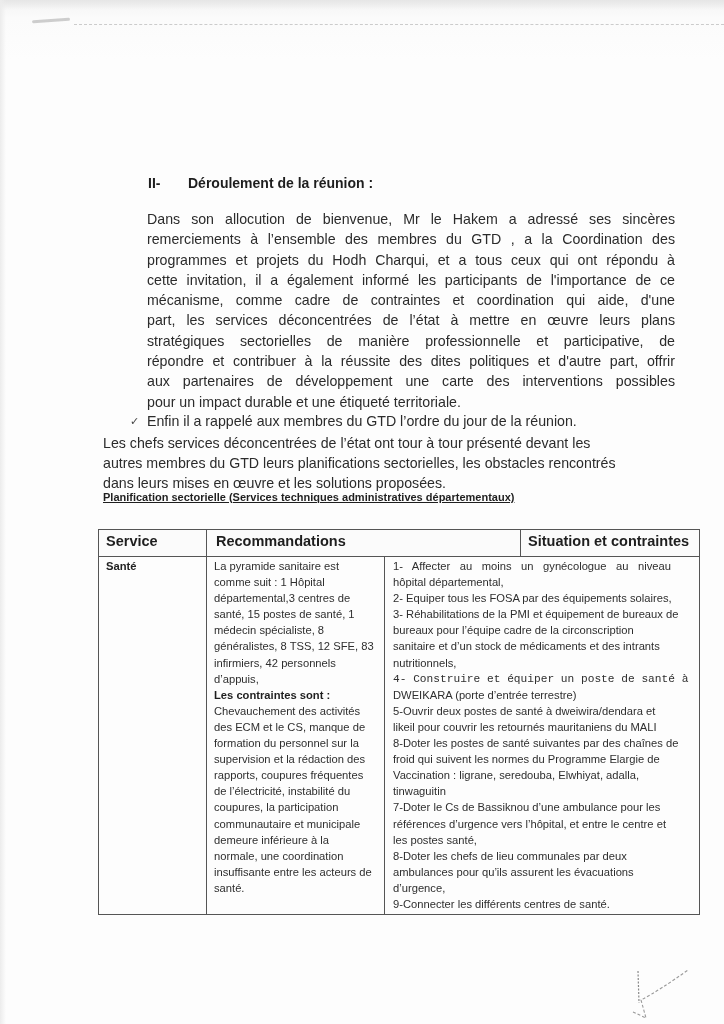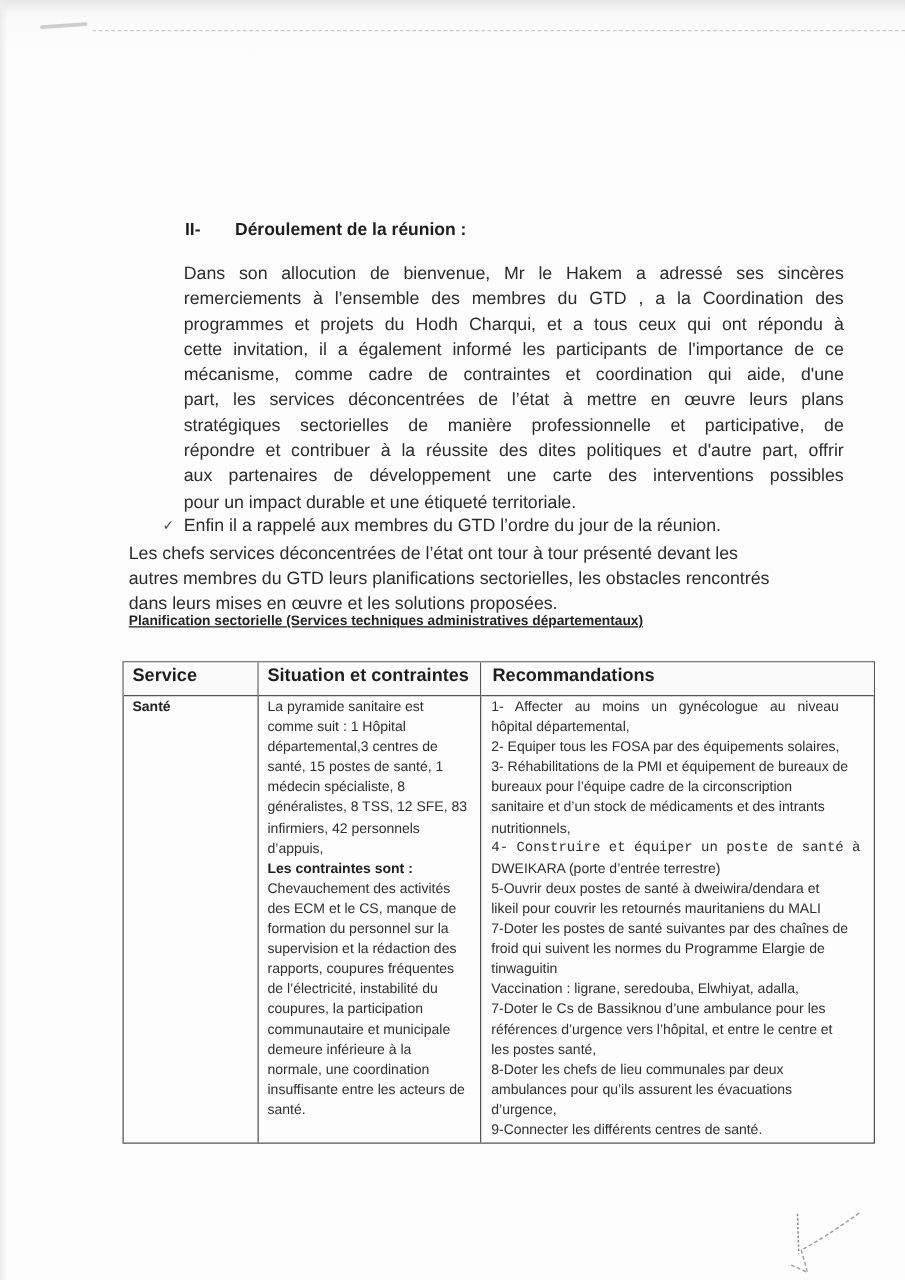--- a/index.html
+++ b/index.html
@@ -195,22 +195,22 @@
     <span class="line">Les chefs services déconcentrées de l’état ont tour à tour présenté devant les</span>
     <span class="line">autres membres du GTD leurs planifications sectorielles, les obstacles rencontrés</span>
     <span class="line">dans leurs mises en œuvre et les solutions proposées.</span>
   </div>
 
   <div class="subsection-title">Planification sectorielle (Services techniques administratives départementaux)</div>
 
   <div class="table">
     <div class="row head">
       <div class="cell col-service">Service</div>
+      <div class="cell col-reco">Recommandations</div>
       <div class="cell col-situation">Situation et contraintes</div>
-      <div class="cell col-reco">Recommandations</div>
     </div>
     <div class="row body">
       <div class="cell col-service">
         <span>Santé</span>
       </div>
       <div class="cell col-situation">
         <span class="line">La pyramide sanitaire est</span>
         <span class="line">comme suit : 1 Hôpital</span>
         <span class="line">départemental,3 centres de</span>
         <span class="line">santé, 15 postes de santé, 1</span>
@@ -237,24 +237,24 @@
         <span class="line">hôpital départemental,</span>
         <span class="line">2- Equiper tous les FOSA par des équipements solaires,</span>
         <span class="line">3- Réhabilitations de la PMI et équipement de bureaux de</span>
         <span class="line">bureaux pour l’équipe cadre de la circonscription</span>
         <span class="line">sanitaire et d’un stock de médicaments et des intrants</span>
         <span class="line">nutritionnels,</span>
         <span class="line just" style="width:246px;font-family:Liberation Mono, monospace;">4- Construire  et  équiper  un  poste de santé à</span>
         <span class="line">DWEIKARA (porte d’entrée terrestre)</span>
         <span class="line">5-Ouvrir deux postes de santé à dweiwira/dendara et</span>
         <span class="line">likeil pour couvrir les retournés mauritaniens du MALI</span>
-        <span class="line">7-Doter les postes de santé suivantes par des chaînes de</span>
+        <span class="line">8-Doter les postes de santé suivantes par des chaînes de</span>
         <span class="line">froid qui suivent les normes du Programme Elargie de</span>
+        <span class="line">Vaccination : ligrane, seredouba, Elwhiyat, adalla,</span>
         <span class="line">tinwaguitin</span>
-        <span class="line">Vaccination : ligrane, seredouba, Elwhiyat, adalla,</span>
         <span class="line">7-Doter le Cs de Bassiknou d’une ambulance pour les</span>
         <span class="line">références d’urgence vers l’hôpital, et entre le centre et</span>
         <span class="line">les postes santé,</span>
         <span class="line">8-Doter les chefs de lieu communales par deux</span>
         <span class="line">ambulances pour qu’ils assurent les évacuations</span>
         <span class="line">d’urgence,</span>
         <span class="line">9-Connecter les différents centres de santé.</span>
       </div>
     </div>
   </div>

